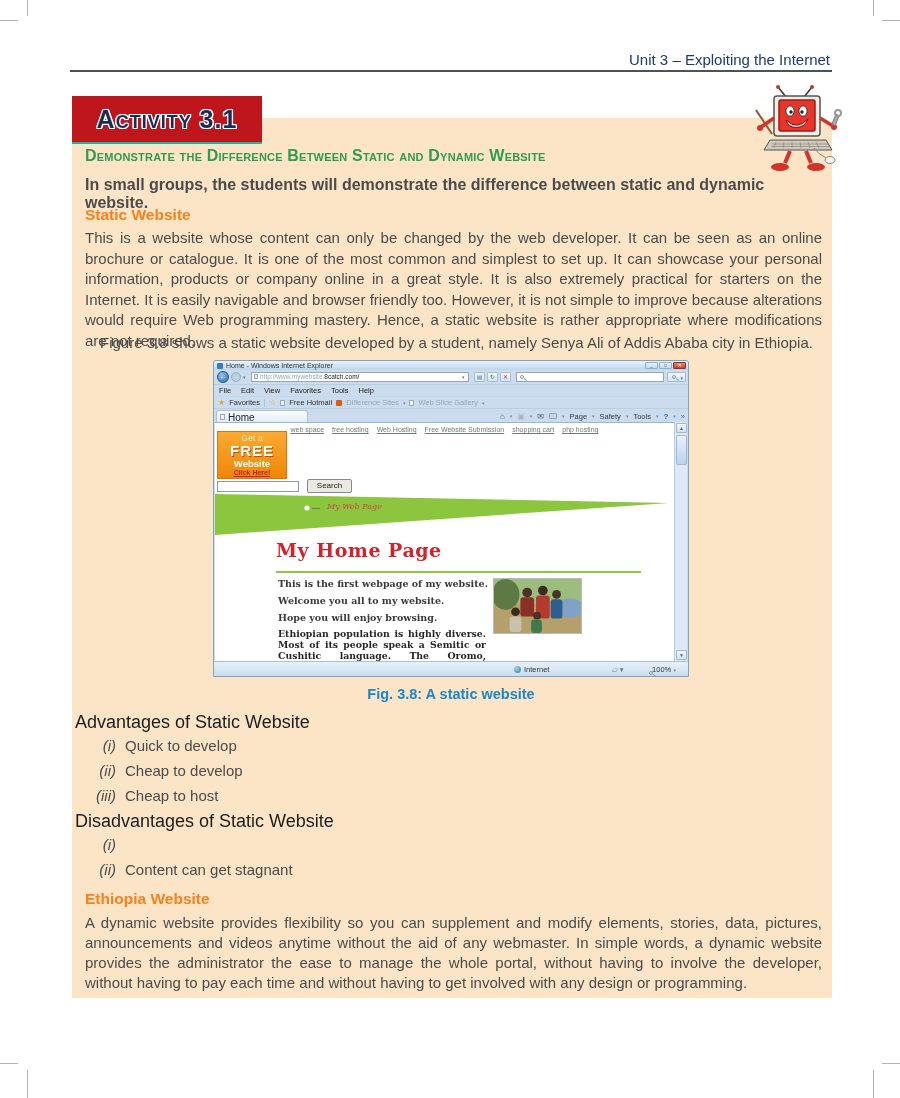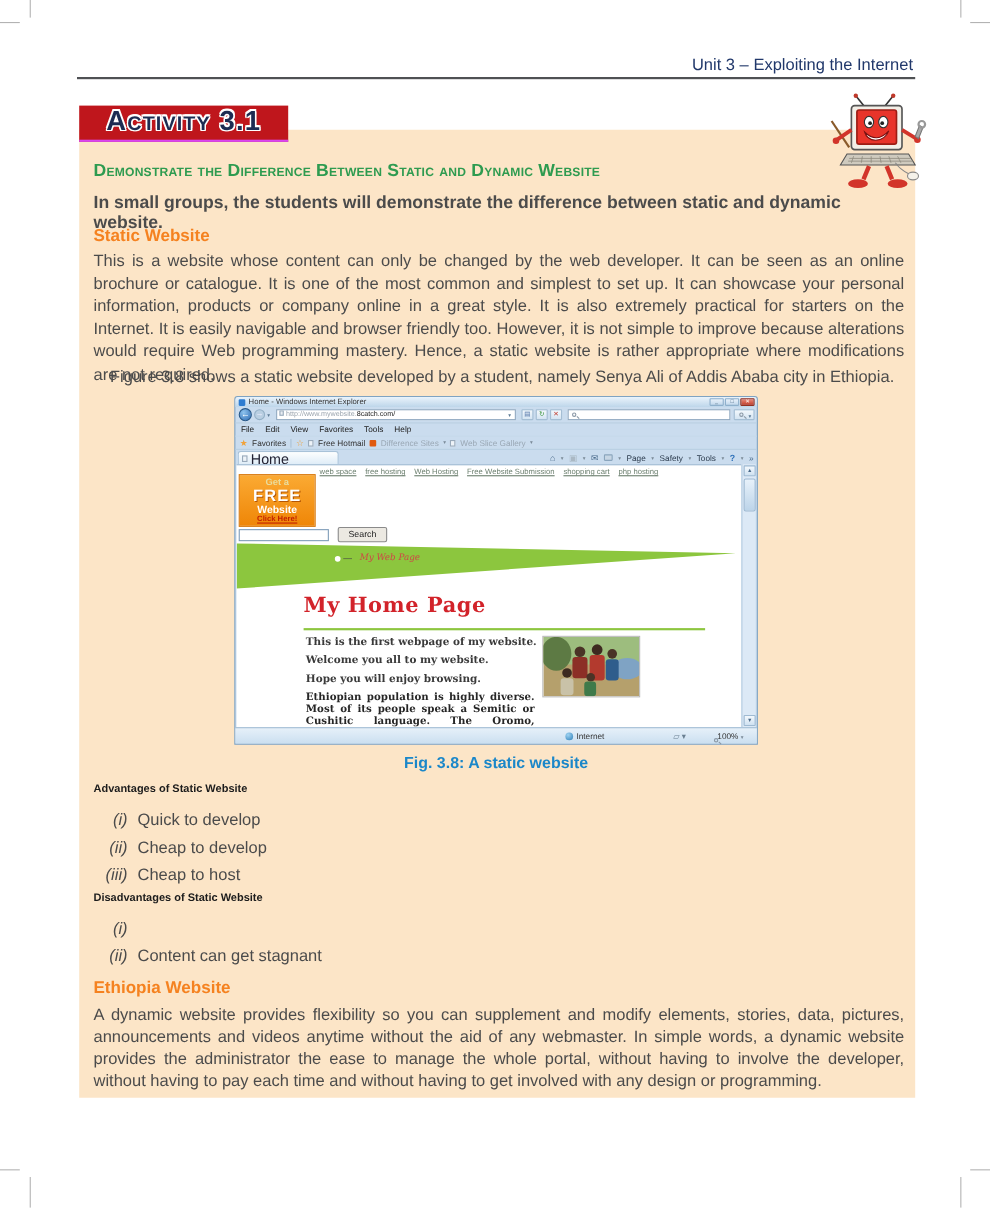--- a/index.html
+++ b/index.html
@@ -10,39 +10,39 @@
   .crop { position:absolute; background:#b3b3b3; }
 
   
   .unit-title { position:absolute; top:51px; right:70px; font-size:15px; color:#21386b; }
   .header-rule { position:absolute; top:70px; left:70px; width:762px; height:2px; background:#4f5154; }
 
   
   .panel { position:absolute; left:72px; top:118px; width:760px; height:880px; background:#fce5c7; border-radius:0 14px 0 0; }
 
   
-  .activity-banner { position:absolute; left:72px; top:96px; width:190px; height:33px; background:#bf161c;
-    display:flex; align-items:flex-start; justify-content:center; border-bottom:2px solid #d946ef; }
+  .activity-banner { position:absolute; left:72px; top:96px; width:190px; height:48px; background:#bf161c;
+    display:flex; align-items:center; justify-content:center; border-bottom:2px solid #14b8a6; }
   .activity-banner span { font-variant:small-caps; font-weight:bold; font-size:25px; letter-spacing:1px; color:#1d2b52;
     text-shadow:-1.2px -1.2px 0 #fff,1.2px -1.2px 0 #fff,-1.2px 1.2px 0 #fff,1.2px 1.2px 0 #fff,0 -1.2px 0 #fff,0 1.2px 0 #fff,-1.2px 0 0 #fff,1.2px 0 0 #fff; }
 
   .mascot { position:absolute; left:748px; top:84px; width:100px; height:92px; }
 
   .green-title { position:absolute; left:85px; top:147px; width:740px; color:#2e9b50; font-weight:bold; font-size:16px; font-variant:small-caps; letter-spacing:.2px; }
   .intro-line { position:absolute; left:85px; top:176px; width:740px; font-size:16px; color:#4b4b4b;font-weight:bold; }
   .subhead { position:absolute; left:85px; font-weight:bold; font-size:15.5px; color:#f58220; }
   .static-head { top:206px; } .dynamic-head { top:890px; }
   .body-par { position:absolute; left:85px; width:737px; font-size:15px; color:#4b4b4b; text-align:justify; }
   .static-par { top:228px; line-height:20.5px; }
   .fig-note { position:absolute; left:85px; top:334px; width:737px; font-size:15px; color:#4b4b4b; text-indent:15px; }
   .dynamic-par { top:913px; line-height:20px; }
 
   .fig-caption { position:absolute; left:213px; top:686px; width:476px; text-align:center; color:#1b87c9; font-weight:bold; font-size:14.5px; }
 
-  .list-head { position:absolute; left:85px; font-weight:bold; font-size:10px; color:#1c1c1c; }
+  .list-head { position:absolute; left:75px; font-weight:normal; font-size:18px; color:#1c1c1c; }
   .adv-head { top:712px; } .dis-head { top:811px;text-align:center; }
   .list-row { position:absolute; left:85px; width:700px; display:flex; font-size:15px; color:#4b4b4b; }
   .list-row .num { width:40px; text-align:right; padding-right:9px; font-style:italic; }
   .r1 { top:737px; } .r2 { top:762px; } .r3 { top:787px; } .r4 { top:836px; } .r5 { top:861px; }
 
   
   .footer { position:absolute; top:1005px; right:78px; display:flex; align-items:center; gap:10px; }
   .footer-text { color:#c1272d; font-weight:bold; font-size:14.5px; }
   .page-num { color:#222; font-weight:bold; font-size:15px; margin-left:6px; }
 
@@ -81,21 +81,21 @@
     font-size:7.5px; color:#333; border-top:1px solid #c6d9ea; }
   .star { color:#f0a23a; font-size:8px; } .star-add { color:#f0a23a; font-size:8px; }
   .fav-sep { width:1px; height:8px; background:#aac1d6; }
   .hotmail-ico { width:6px; height:6px; background:#e05a10; display:inline-block; border-radius:1px; }
   .muted-item { color:#9aa8b5; }
   .mini-doc { display:inline-block; width:5px; height:6px; background:#eef3f8; border:1px solid #9ab; }
   .car { font-size:5px; color:#7b8b99; }
 
   .ie-tabs { position:absolute; top:47px; left:0; right:0; height:14px; border-top:1px solid #b9cfe2; }
   .tab-home { position:absolute; left:2px; top:1px; width:92px; height:13px; background:linear-gradient(#fdfefe,#dcebf7);
-    border:1px solid #a9c2d8; border-bottom:none; border-radius:3px 3px 0 0; display:flex; align-items:center; gap:3px; padding-left:3px; font-size:13px; color:#223; }
+    border:1px solid #a9c2d8; border-bottom:none; border-radius:3px 3px 0 0; display:flex; align-items:center; gap:3px; padding-left:3px; font-size:10px; color:#223; }
   .cmd-bar { position:absolute; right:3px; top:1px; height:12px; display:flex; align-items:center; gap:5px; font-size:7.5px; color:#2b3b4d; }
   .cmd-ico { font-size:8px; color:#4a6a8a; } .cmd-ico.dim { color:#aab8c4; }
   .prn-ico { display:inline-block; width:8px; height:6px; background:#c7d6e4; border:1px solid #8aa5bd; border-radius:1px; }
 
   .ie-content { position:absolute; top:61px; left:1px; right:14px; bottom:15px; background:#fff; overflow:hidden;
     border-top:1px solid #9ab6d0; font-family:"Liberation Sans",sans-serif;padding-left:36px; }
   .ie-scroll { position:absolute; top:61px; right:1px; width:13px; bottom:15px; background:#dce9f6; border-left:1px solid #b7cde2; }
   .scr-btn { position:absolute; left:1px; width:11px; height:10px; background:linear-gradient(#f4f9fd,#cfe1f1); border:1px solid #9fbad2; font-size:5px; color:#4a6a8a; text-align:center; line-height:9px; border-radius:1px; }
   .scr-up { top:1px; } .scr-dn { bottom:1px; }
   .scr-thumb { position:absolute; left:1px; top:13px; width:11px; height:30px; background:linear-gradient(#e7f1fa,#bcd4e9); border:1px solid #9fbad2; border-radius:2px; }

